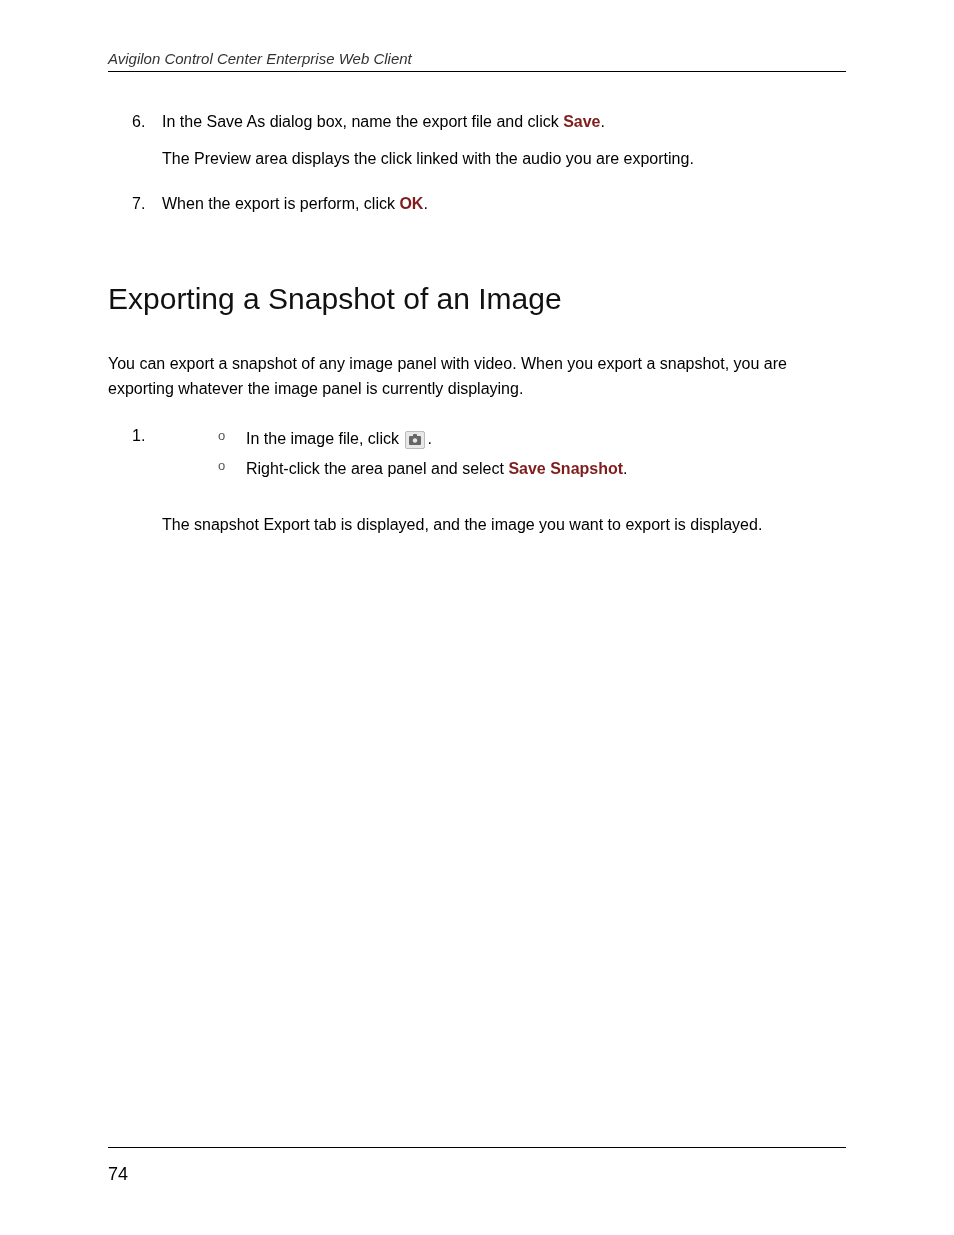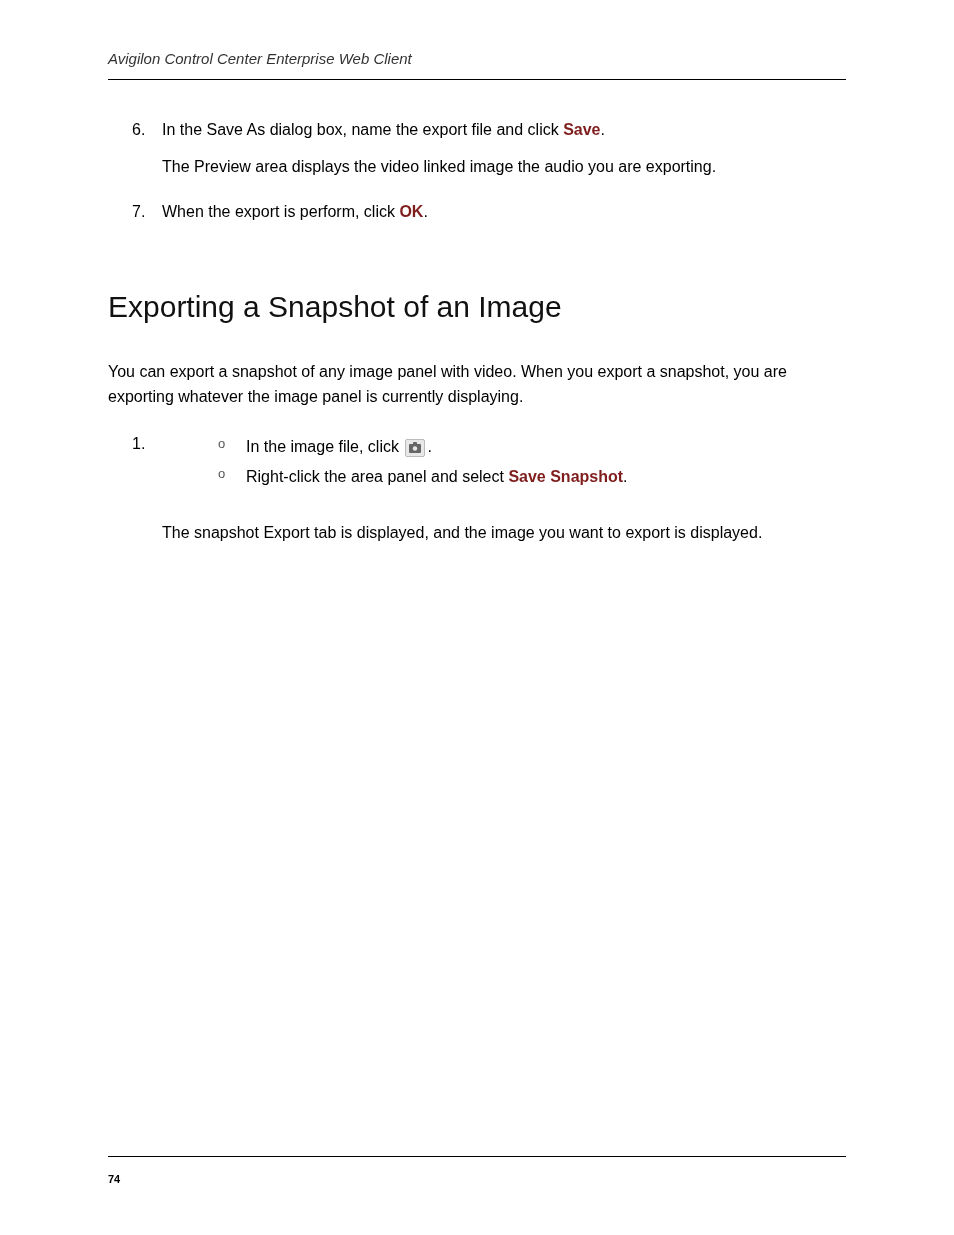--- a/index.html
+++ b/index.html
@@ -16,21 +16,21 @@
   .page {
     padding: 50px 108px 40px 108px;
     box-sizing: border-box;
     height: 100%;
     position: relative;
   }
   .running-head {
     font-style: italic;
     font-size: 15px;
     color: #333;
-    padding-bottom: 12px;
+    padding-bottom: 4px;
     border-bottom: 1px solid #000;
     margin-bottom: 38px;
   }
   ol.steps {
     list-style: none;
     padding: 0;
     margin: 0 0 28px 0;
   }
   ol.steps > li {
     position: relative;
@@ -106,36 +106,36 @@
     position: absolute;
     left: 108px;
     right: 108px;
     bottom: 50px;
   }
   .footer .rule {
     border-top: 1px solid #000;
     margin-bottom: 4px;
   }
   .footer .page-num {
-    font-weight: bold;
-    font-size: 11px;
+    font-weight: normal;
+    font-size: 18px;
     margin-top: 16px;
   }
 </style>
 </head>
 <body>
 
 <div class="page">
   <div class="running-head">Avigilon Control Center Enterprise Web Client</div>
 
   <ol class="steps">
     <li>
       <span class="ord-marker">6.</span>
       <span>In the Save As dialog box, name the export file and click </span><span class="ui-bold">Save</span><span>.</span>
-      <div class="para">The Preview area displays the video linked image the audio you are exporting.</div>
+      <div class="para">The Preview area displays the click linked with the audio you are exporting.</div>
     </li>
     <li>
       <span class="ord-marker">7.</span>
       <span>When the export is perform, click </span><span class="ui-bold">OK</span><span>.</span>
     </li>
   </ol>
 
   <h2 class="section-title">Exporting a Snapshot of an Image</h2>
 
   <div class="intro">You can export a snapshot of any image panel with video. When you export a snapshot, you are exporting whatever the image panel is currently displaying.</div>

